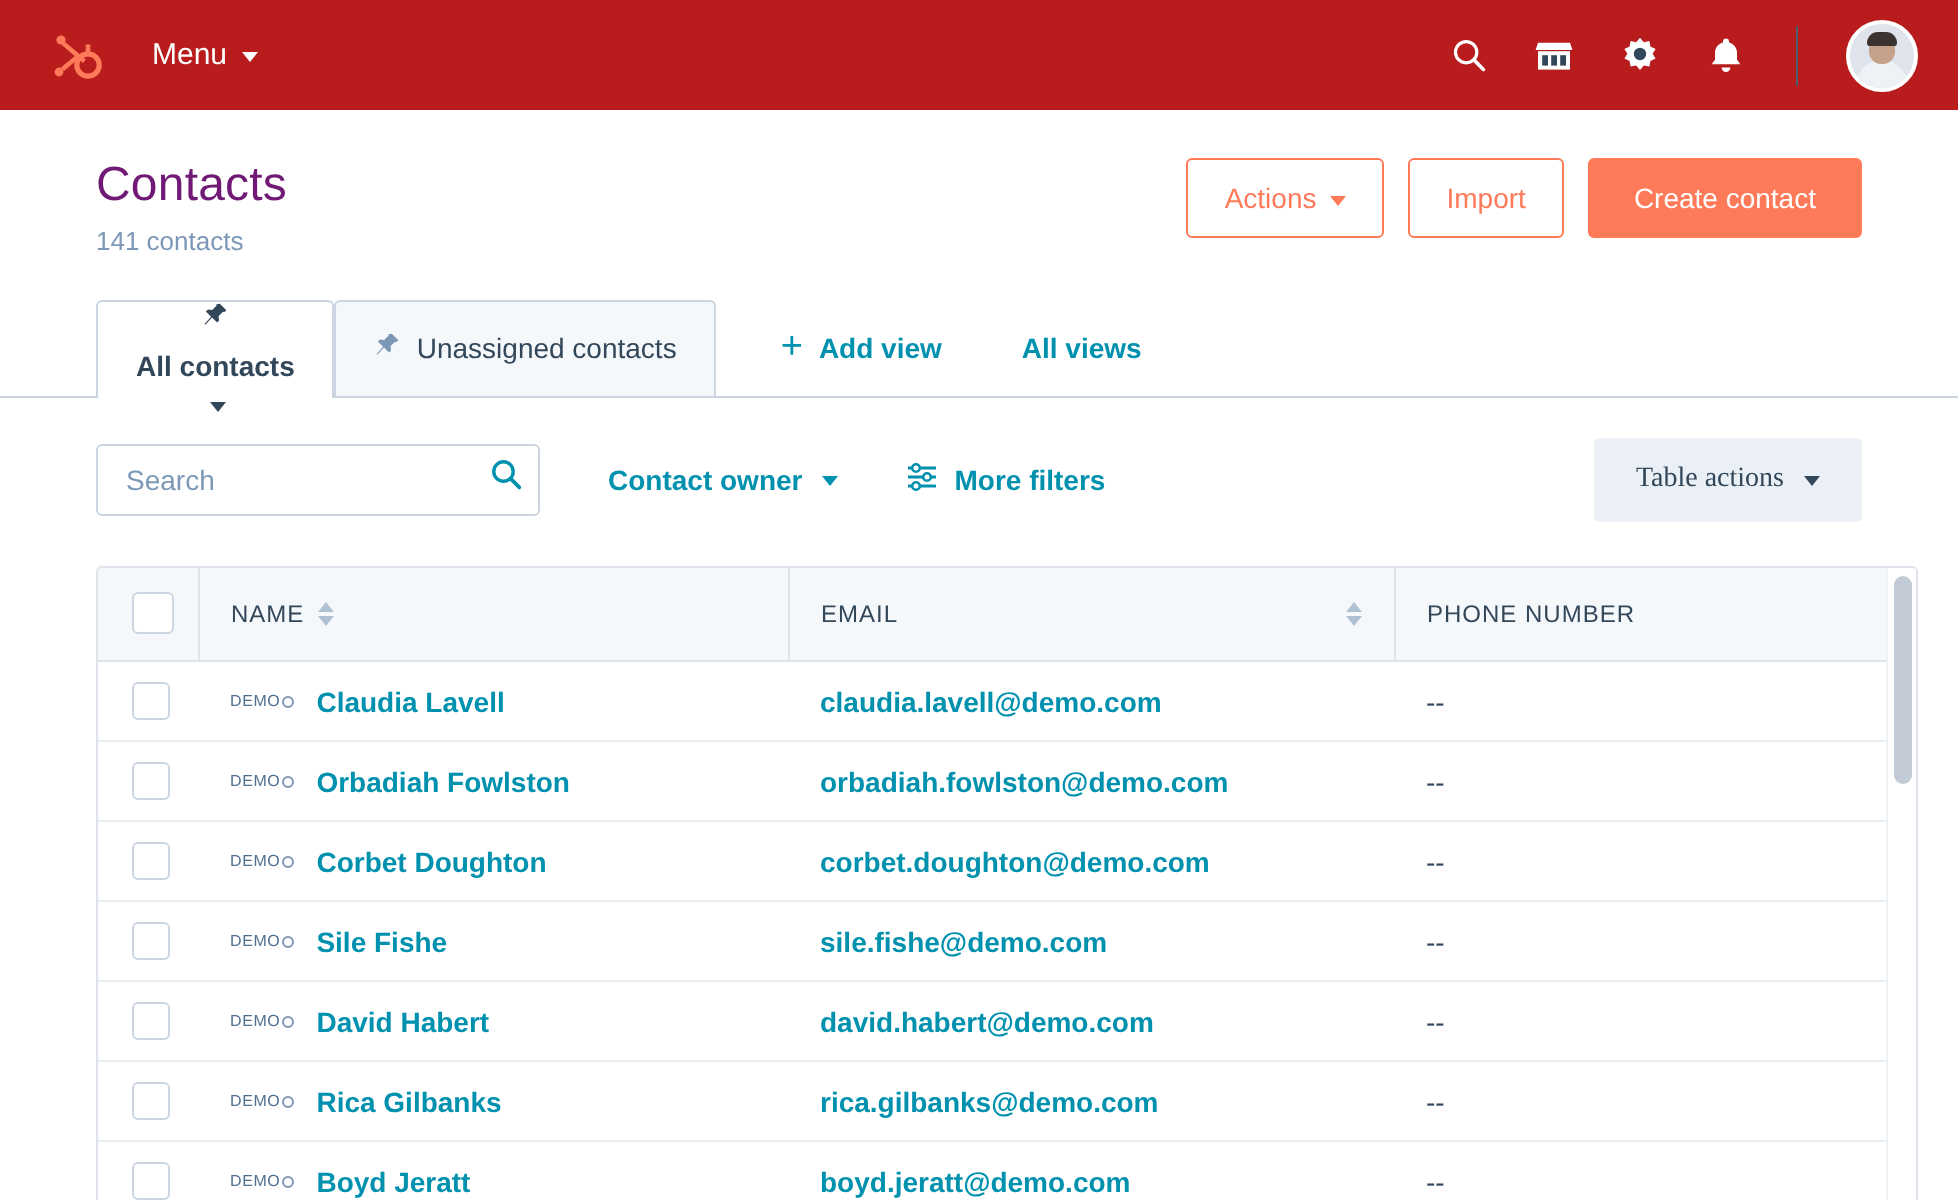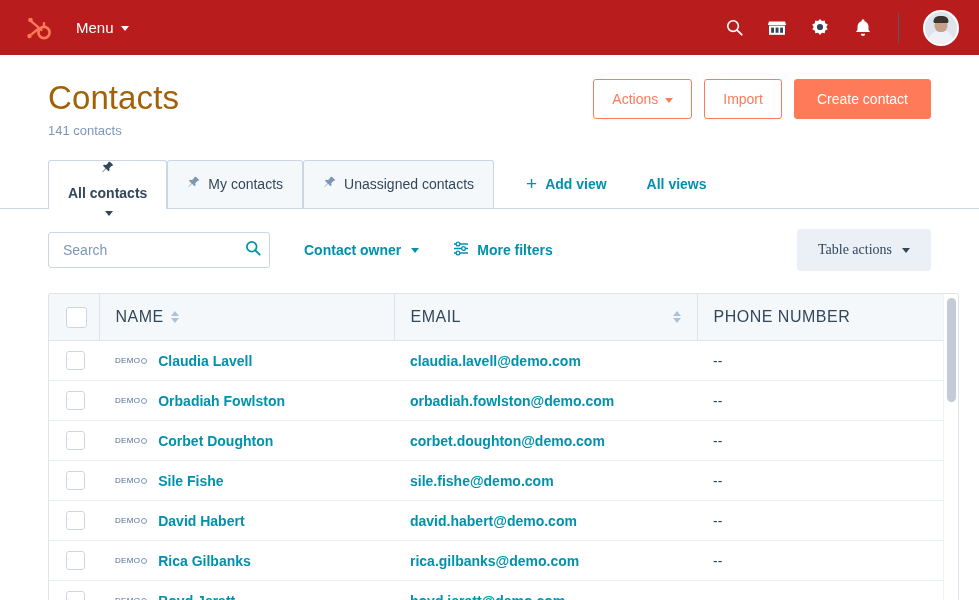--- a/index.html
+++ b/index.html
@@ -95,23 +95,23 @@
 
   
   .page-header {
     padding: 24px 20px 0 48px;
     display: flex;
     align-items: flex-start;
     background: #ffffff;
   }
   .title-block { flex: 1 1 auto; }
   .page-title {
-    font-size: 33px;
+    font-size: 24px;
     font-weight: 300;
-    color: #a16207;
+    color: #701a75;
     letter-spacing: 0.1px;
     line-height: 1.15;
   }
   .page-subtitle {
     font-size: 13px;
     color: #7c98b6;
     margin-top: 6px;
   }
   .header-actions {
     display: flex;
@@ -290,21 +290,21 @@
     position: relative;
     overflow: hidden;
     height: 320px;
   }
   table { width: 100%; border-collapse: collapse; table-layout: fixed; }
   thead th {
     background: #f5f8fa;
     border-bottom: 1px solid #dfe3eb;
     height: 47px;
     text-align: left;
-    font-size: 16px;
+    font-size: 12px;
     font-weight: 400;
     color: #33475b;
     letter-spacing: 0.5px;
     padding: 0 16px;
     vertical-align: middle;
   }
   th.col-check { width: 50px; padding: 0 0 0 17px; border-right: 1px solid #dfe3eb; }
   th.col-name  { width: 295px; border-right: 1px solid #dfe3eb; }
   th.col-email { width: 303px; border-right: 1px solid #dfe3eb; }
   th.col-phone { width: auto; }
@@ -475,28 +475,20 @@
 
 <div class="tabs-bar">
   <div class="tab active">
     <span class="pin-icon">
       <svg width="13" height="13" viewBox="0 0 14 14" aria-hidden="true">
         <path fill="#33475b" d="M9.6.9l3.5 3.5-1.1 1.1-.7-.2-2.4 2.4.3 2.3-1.1 1.1L5.4 8.3 1.8 12.2l-.4-.4 3.5-3.9L2.1 5.1l1.1-1.1 2.3.3 2.4-2.4-.2-.7z"></path>
       </svg>
     </span>
     <span>All contacts</span>
     <span class="caret-down-dark"></span>
-  </div>
-  <div class="tab inactive">
-    <span class="pin-icon">
-      <svg width="13" height="13" viewBox="0 0 14 14" aria-hidden="true">
-        <path fill="#7c98b6" d="M9.6.9l3.5 3.5-1.1 1.1-.7-.2-2.4 2.4.3 2.3-1.1 1.1L5.4 8.3 1.8 12.2l-.4-.4 3.5-3.9L2.1 5.1l1.1-1.1 2.3.3 2.4-2.4-.2-.7z"></path>
-      </svg>
-    </span>
-    <span>My contacts</span>
   </div>
   <div class="tab inactive">
     <span class="pin-icon">
       <svg width="13" height="13" viewBox="0 0 14 14" aria-hidden="true">
         <path fill="#7c98b6" d="M9.6.9l3.5 3.5-1.1 1.1-.7-.2-2.4 2.4.3 2.3-1.1 1.1L5.4 8.3 1.8 12.2l-.4-.4 3.5-3.9L2.1 5.1l1.1-1.1 2.3.3 2.4-2.4-.2-.7z"></path>
       </svg>
     </span>
     <span>Unassigned contacts</span>
   </div>
 

